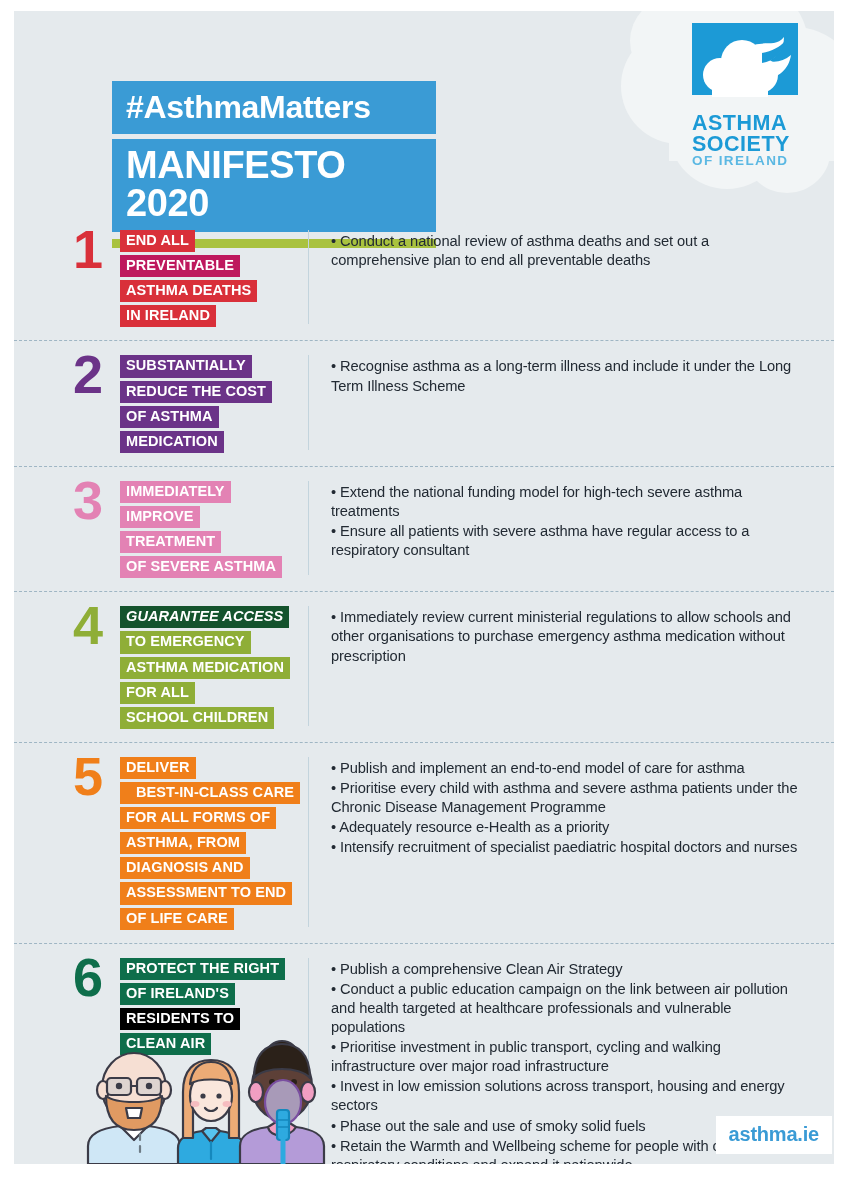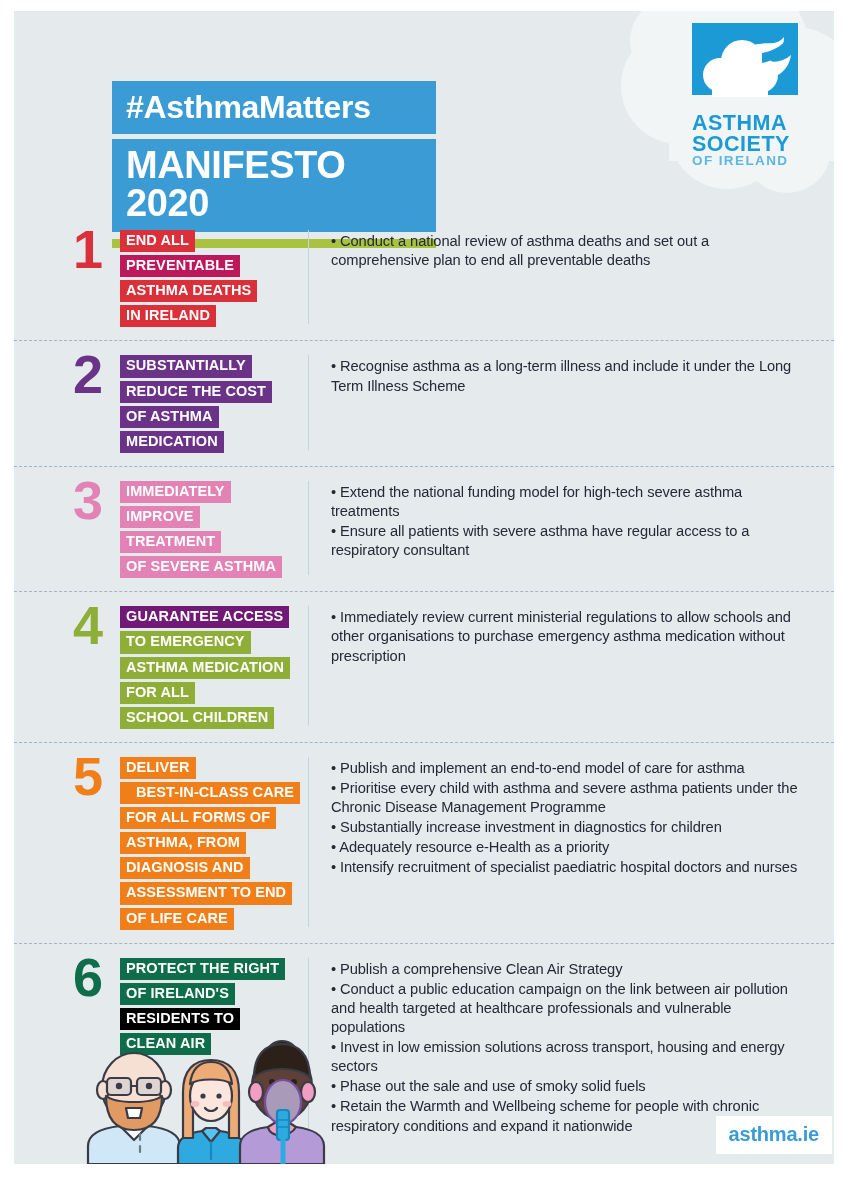--- a/index.html
+++ b/index.html
@@ -149,21 +149,21 @@
           </div>
           <div class="vbar"></div>
           <div class="bullets">
             <div class="bl">• Extend the national funding model for high-tech severe asthma treatments</div>
             <div class="bl">• Ensure all patients with severe asthma have regular access to a respiratory consultant</div>
           </div>
         </div>
         <div class="row">
           <div class="num" style="color: rgb(143, 174, 55);">4</div>
           <div class="titlecol">
-            <div class="tline" style="background: #701a75;">GUARANTEE ACCESS</div>
+            <div class="tline" style="background: #14532d; font-style: italic;">GUARANTEE ACCESS</div>
             <div class="tline" style="background: rgb(143, 174, 55);">TO EMERGENCY</div>
             <div class="tline" style="background: rgb(143, 174, 55);">ASTHMA MEDICATION</div>
             <div class="tline" style="background: rgb(143, 174, 55);">FOR ALL</div>
             <div class="tline" style="background: rgb(143, 174, 55);">SCHOOL CHILDREN</div>
           </div>
           <div class="vbar"></div>
           <div class="bullets">
             <div class="bl">• Immediately review current ministerial regulations to allow schools and other organisations to purchase emergency asthma medication without prescription</div>
           </div>
         </div>
@@ -175,37 +175,37 @@
             <div class="tline" style="background: rgb(240, 127, 26);">FOR ALL FORMS OF</div>
             <div class="tline" style="background: rgb(240, 127, 26);">ASTHMA, FROM</div>
             <div class="tline" style="background: rgb(240, 127, 26);">DIAGNOSIS AND</div>
             <div class="tline" style="background: rgb(240, 127, 26);">ASSESSMENT TO END</div>
             <div class="tline" style="background: rgb(240, 127, 26);">OF LIFE CARE</div>
           </div>
           <div class="vbar"></div>
           <div class="bullets">
             <div class="bl">• Publish and implement an end-to-end model of care for asthma</div>
             <div class="bl">• Prioritise every child with asthma and severe asthma patients under the Chronic Disease Management Programme</div>
-            <div class="bl">• Substantially increase investment in diagnostics for children</div>
             <div class="bl">• Adequately resource e-Health as a priority</div>
             <div class="bl">• Intensify recruitment of specialist paediatric hospital doctors and nurses</div>
           </div>
         </div>
         <div class="row">
           <div class="num" style="color: rgb(14, 110, 75);">6</div>
           <div class="titlecol">
             <div class="tline" style="background: rgb(14, 110, 75);">PROTECT THE RIGHT</div>
             <div class="tline" style="background: rgb(14, 110, 75);">OF IRELAND'S</div>
             <div class="tline" style="background: #000000;">RESIDENTS TO</div>
             <div class="tline" style="background: rgb(14, 110, 75);">CLEAN AIR</div>
           </div>
           <div class="vbar"></div>
           <div class="bullets">
             <div class="bl">• Publish a comprehensive Clean Air Strategy</div>
             <div class="bl">• Conduct a public education campaign on the link between air pollution and health targeted at healthcare professionals and vulnerable populations</div>
+            <div class="bl">• Prioritise investment in public transport, cycling and walking infrastructure over major road infrastructure</div>
             <div class="bl">• Invest in low emission solutions across transport, housing and energy sectors</div>
             <div class="bl">• Phase out the sale and use of smoky solid fuels</div>
             <div class="bl">• Retain the Warmth and Wellbeing scheme for people with chronic respiratory conditions and expand it nationwide</div>
           </div>
         </div>
       </div>
 
     <div class="people">
       <svg width="260" height="130" viewBox="0 0 260 130">
         <g stroke="#3b3b47" stroke-width="2.2" stroke-linejoin="round" stroke-linecap="round" fill="none">

